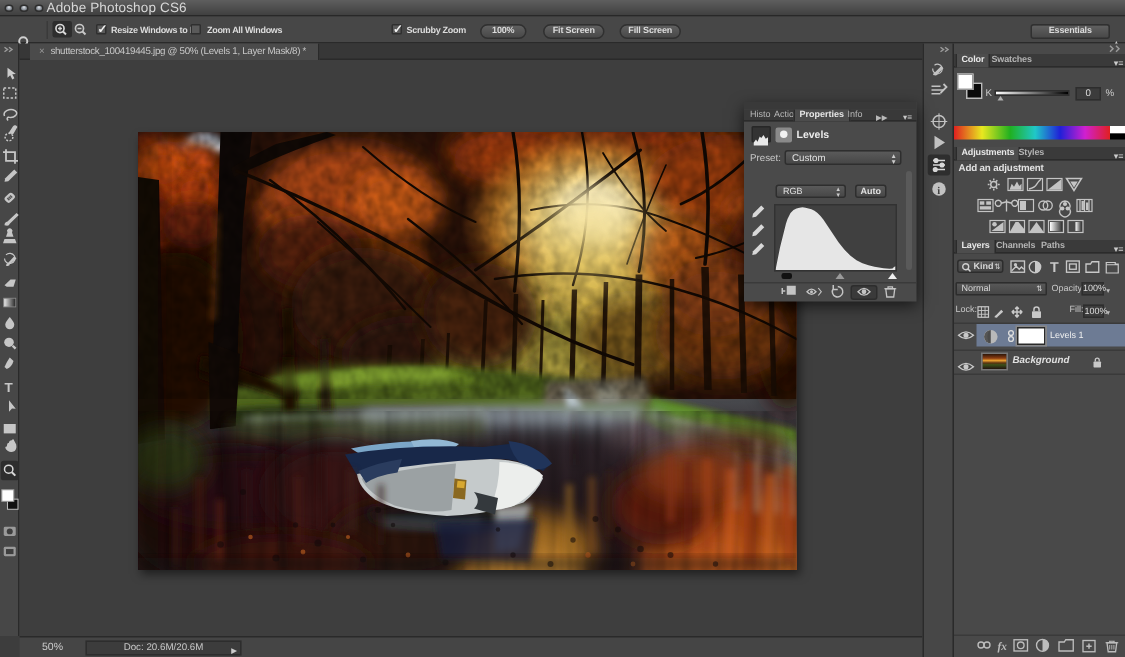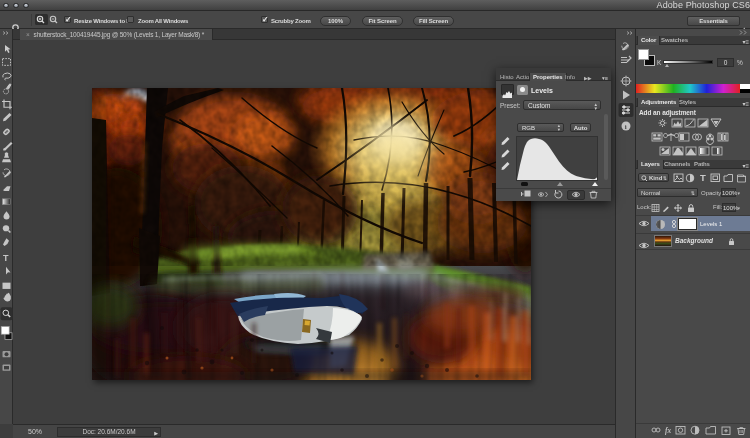--- a/index.html
+++ b/index.html
@@ -2,21 +2,21 @@
 <html><head>
 <meta charset="utf-8">
 <style>
   * { margin:0; padding:0; box-sizing:border-box; }
   html,body { width:750px; height:438px; overflow:hidden; background:#3d3d3d;
     font-family:"Liberation Sans", sans-serif; }
   .abs { position:absolute; }
   #app { position:relative; width:750px; height:438px; }
   .titlebar { left:0; top:0; width:750px; height:11px;
     background:linear-gradient(#5e5e5e,#404040); border-bottom:1px solid #282828; }
-  .titlebar .title { width:100%; text-align:right; font-size:9px;
+  .titlebar .title { width:100%; text-align:left; font-size:9px;
     color:#d8d8d8; line-height:11px; letter-spacing:0.1px;padding-left:31px; }
   .dot { position:absolute; top:2.5px; width:5.5px; height:5.5px; border-radius:50%;
     background:radial-gradient(circle at 50% 30%, #e0e4ea 0%, #9aa0a8 45%, #646a72 100%);
     border:0.5px solid #2e2e2e; }
   .optionsbar { left:0; top:11px; width:750px; height:18px; background:#474747;
     border-bottom:1px solid #2a2a2a; }
   .ob-text { position:absolute; font-size:6px; font-weight:bold; color:#dcdcdc; top:7px;
     letter-spacing:-0.2px; white-space:nowrap; }
   .cb { position:absolute; top:5px; width:7px; height:7px; background:#5a5a5a;
     border:1px solid #2f2f2f; border-radius:1px; color:#f2f2f2; font-size:8px;

